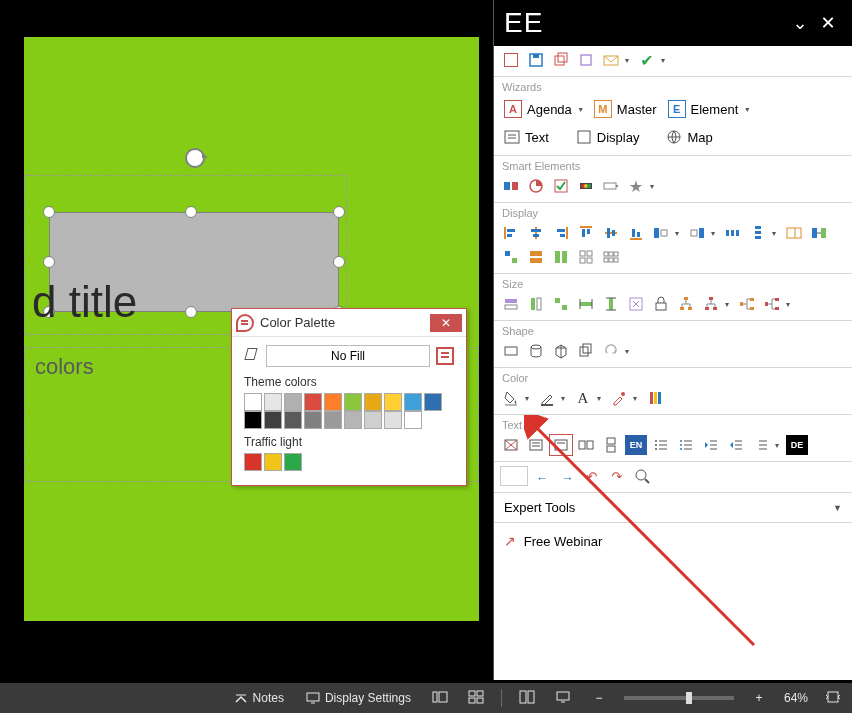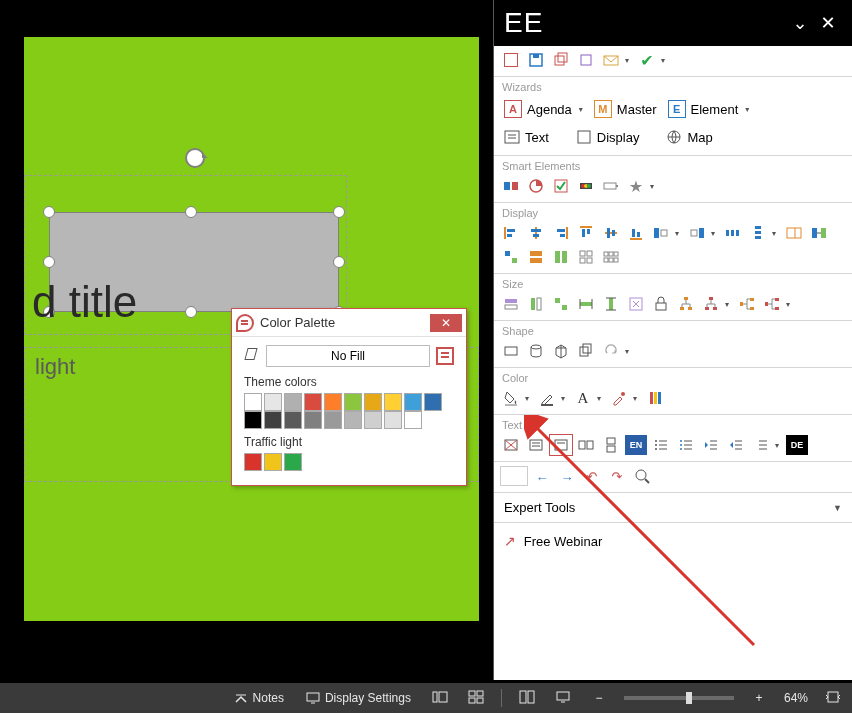--- a/index.html
+++ b/index.html
@@ -145,21 +145,21 @@
       <div class="hnd" style="left:160px; top:30px;"></div>
       <div class="hnd" style="left:308px; top:30px;"></div>
       <div class="hnd" style="left:18px; top:80px;"></div>
       <div class="hnd" style="left:308px; top:80px;"></div>
       <div class="hnd" style="left:18px; top:130px;"></div>
       <div class="hnd" style="left:160px; top:130px;"></div>
       <div class="hnd" style="left:308px; top:130px;"></div>
     </div>
     <div class="title-txt">d title</div>
     <div class="ph-sub">
-      <span>light</span>
+      <span>colors</span>
     </div>
   </div>
 </div>
 
 <div class="palette">
   <div class="pal-head">
     <span class="eicon"></span>
     <span class="title">Color Palette</span>
     <span class="close">✕</span>
   </div>

